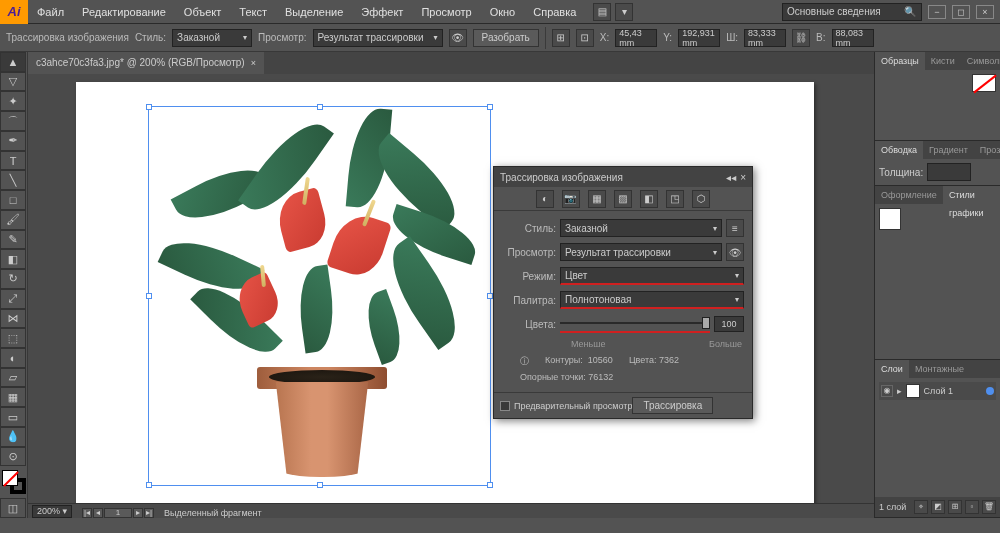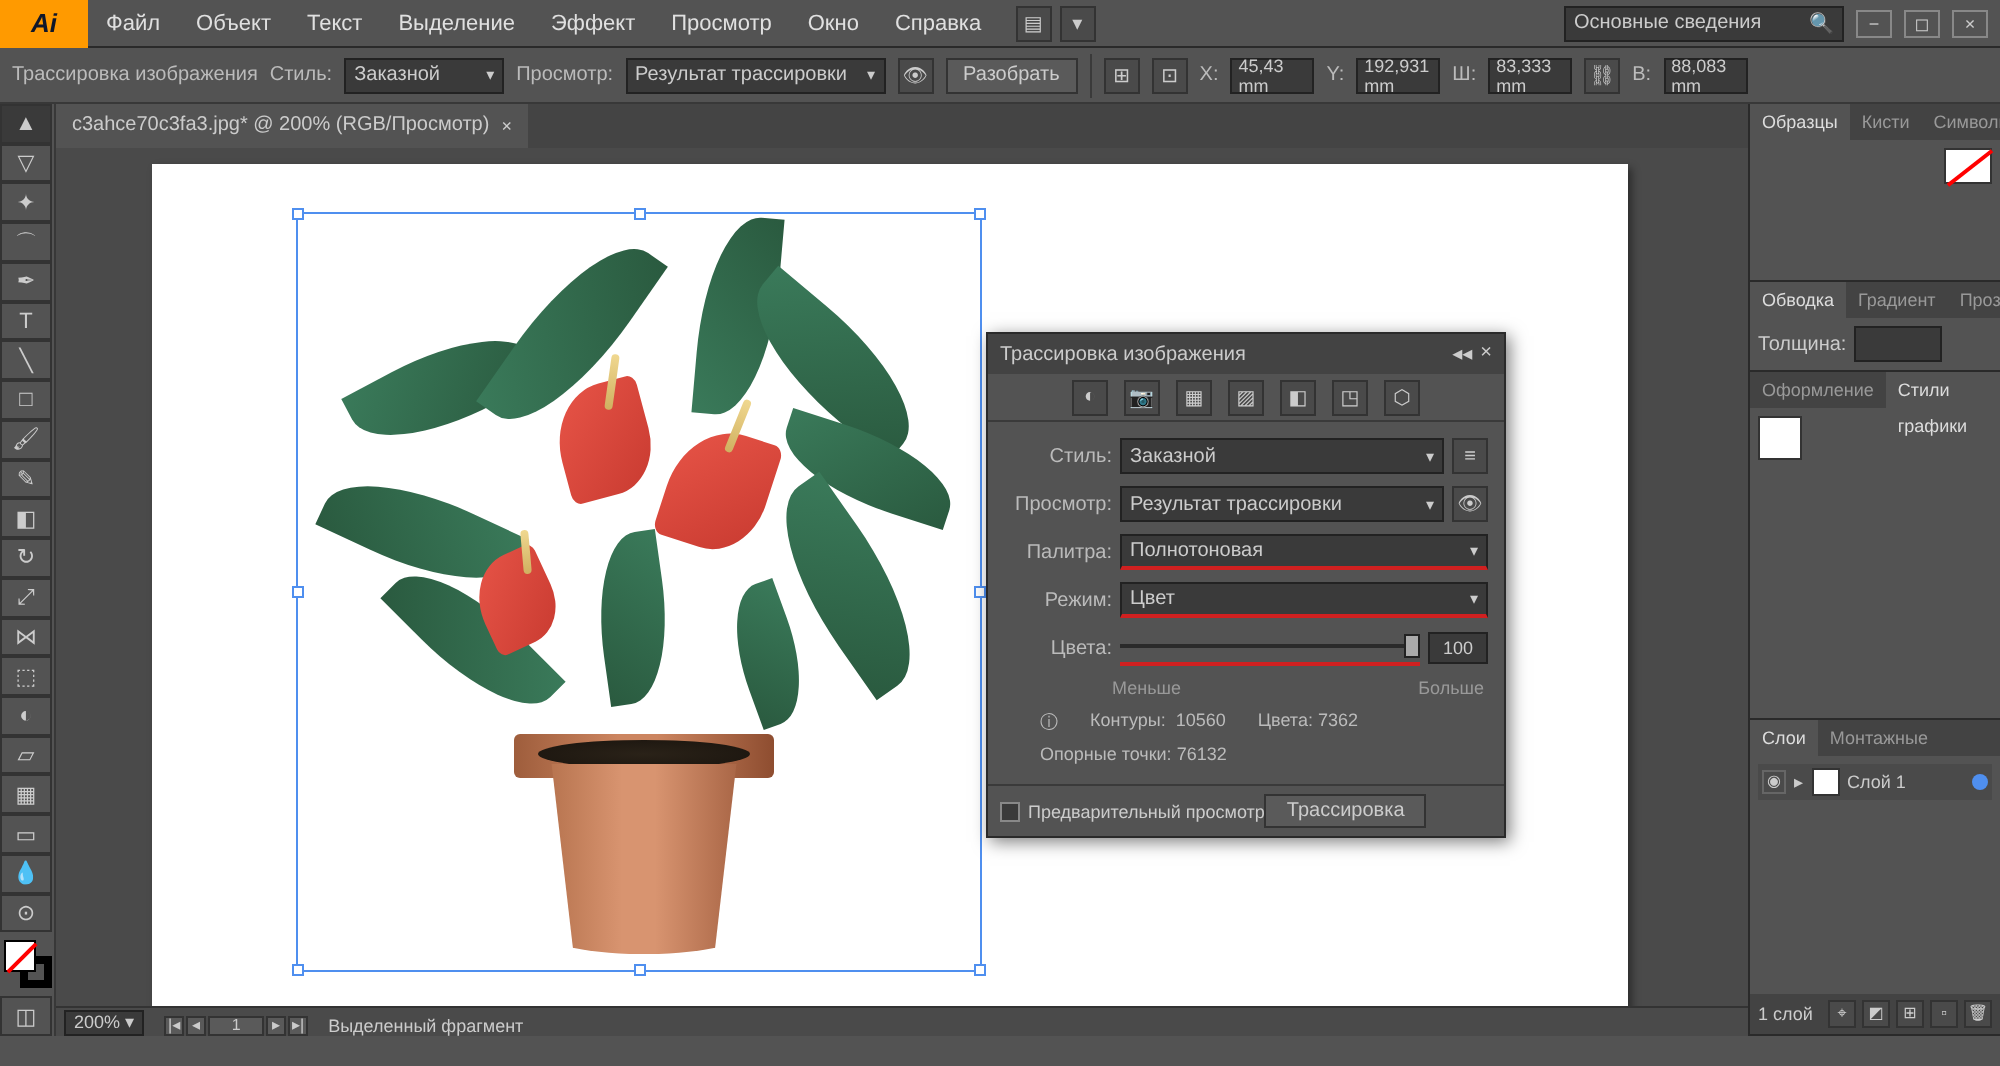--- a/index.html
+++ b/index.html
@@ -1,18 +1,18 @@
 <!DOCTYPE html>
 <html><head>
 <meta charset="utf-8">
 <style>
 *{margin:0;padding:0;box-sizing:border-box;font-family:Tahoma,Arial,sans-serif;user-select:none}
 body{width:1000px;height:533px;background:#535353;overflow:hidden;font-size:10px;color:#ccc}
 .topbar{height:24px;background:#535353;display:flex;align-items:center;border-bottom:1px solid #2a2a2a}
-.app-icon{width:44px;height:24px;background:#ff9a00;color:#0f172a;display:flex;align-items:center;justify-content:center;font-weight:bold;font-size:13px;font-style:italic}
+.app-icon{width:28px;height:24px;background:#ff9a00;color:#4c1d95;display:flex;align-items:center;justify-content:center;font-weight:bold;font-size:13px;font-style:italic}
 .menu-item{padding:0 9px;font-size:11px;color:#e0e0e0;cursor:pointer;line-height:24px}
 .top-right{margin-left:auto;display:flex;align-items:center;gap:6px;padding-right:6px}
 .search-box{width:140px;height:18px;background:#3a3a3a;border:1px solid #222;display:flex;align-items:center;padding:0 4px;font-size:10px}
 .win-btn{width:18px;height:14px;border:1px solid #888;font-size:9px;text-align:center;line-height:12px;cursor:pointer}
 .optbar{height:28px;background:#535353;border-bottom:1px solid #383838;display:flex;align-items:center;padding:0 6px;gap:6px}
 .opt-label{font-size:10px;color:#bbb}
 .opt-dropdown{background:#3a3a3a;border:1px solid #222;height:18px;padding:0 4px;display:flex;align-items:center;font-size:10px;min-width:80px;position:relative}
 .opt-dropdown::after{content:"▾";position:absolute;right:4px;font-size:8px}
 .opt-input{background:#3a3a3a;border:1px solid #222;height:18px;width:42px;font-size:9px;color:#ccc;padding:0 3px;display:flex;align-items:center}
 .opt-btn{background:#5a5a5a;border:1px solid #333;height:18px;padding:0 8px;font-size:10px;line-height:16px;cursor:pointer}
@@ -87,20 +87,21 @@
 .foot-icons{display:flex;gap:3px}
 .foot-icons span{width:14px;height:14px;border:1px solid #333;background:#4a4a4a;cursor:pointer;font-size:8px;text-align:center;line-height:12px}
 .top-icons{display:flex;gap:4px;margin:0 8px}
 </style>
 </head>
 <body>
 
 <div class="topbar">
   <div class="app-icon">Ai</div>
   <div class="menu-item">Файл</div>
+  <div class="menu-item">Редактирование</div>
   <div class="menu-item">Объект</div>
   <div class="menu-item">Текст</div>
   <div class="menu-item">Выделение</div>
   <div class="menu-item">Эффект</div>
   <div class="menu-item">Просмотр</div>
   <div class="menu-item">Окно</div>
   <div class="menu-item">Справка</div>
   <div class="top-icons">
     <div class="icon-btn">▤</div>
     <div class="icon-btn">▾</div>
@@ -250,41 +251,41 @@
               <div class="icon-btn">≡</div>
             </div>
           <div class="prow">
               <div class="prow-label">Просмотр:</div>
               <div class="prow-drop">
                 <span>Результат трассировки</span>
               </div>
               <div class="icon-btn">👁</div>
             </div>
           <div class="prow">
+              <div class="prow-label">Режим:</div>
+              <div class="prow-drop underline-red">
+                <span>Цвет</span>
+              </div>
+            </div>
+          <div class="prow">
               <div class="prow-label">Палитра:</div>
               <div class="prow-drop underline-red">
                 <span>Полнотоновая</span>
-              </div>
-            </div>
-          <div class="prow">
-              <div class="prow-label">Режим:</div>
-              <div class="prow-drop underline-red">
-                <span>Цвет</span>
               </div>
             </div>
           <div class="prow">
             <div class="prow-label">Цвета:</div>
             <div class="slider underline-red">
                 <div class="slider-track">
                   <div class="slider-thumb"></div>
                 </div>
               </div>
             <div class="slider-val">100</div>
           </div>
-          <div class="slider-labels" style="margin-left:52px;margin-bottom:6px">
+          <div class="slider-labels" style="margin-left:67px;margin-bottom:6px">
               <span>Меньше</span>
               <span>Больше</span>
             </div>
           <div class="stats">
             <span>ⓘ</span>
             <span><span>Контуры:</span>&nbsp;&nbsp;<span>10560</span></span>
             <span><span>Цвета:</span>&nbsp;<span>7362</span></span>
           </div>
           <div class="stats" style="">
               <span><span>Опорные точки:</span>&nbsp;<span>76132</span></span>

